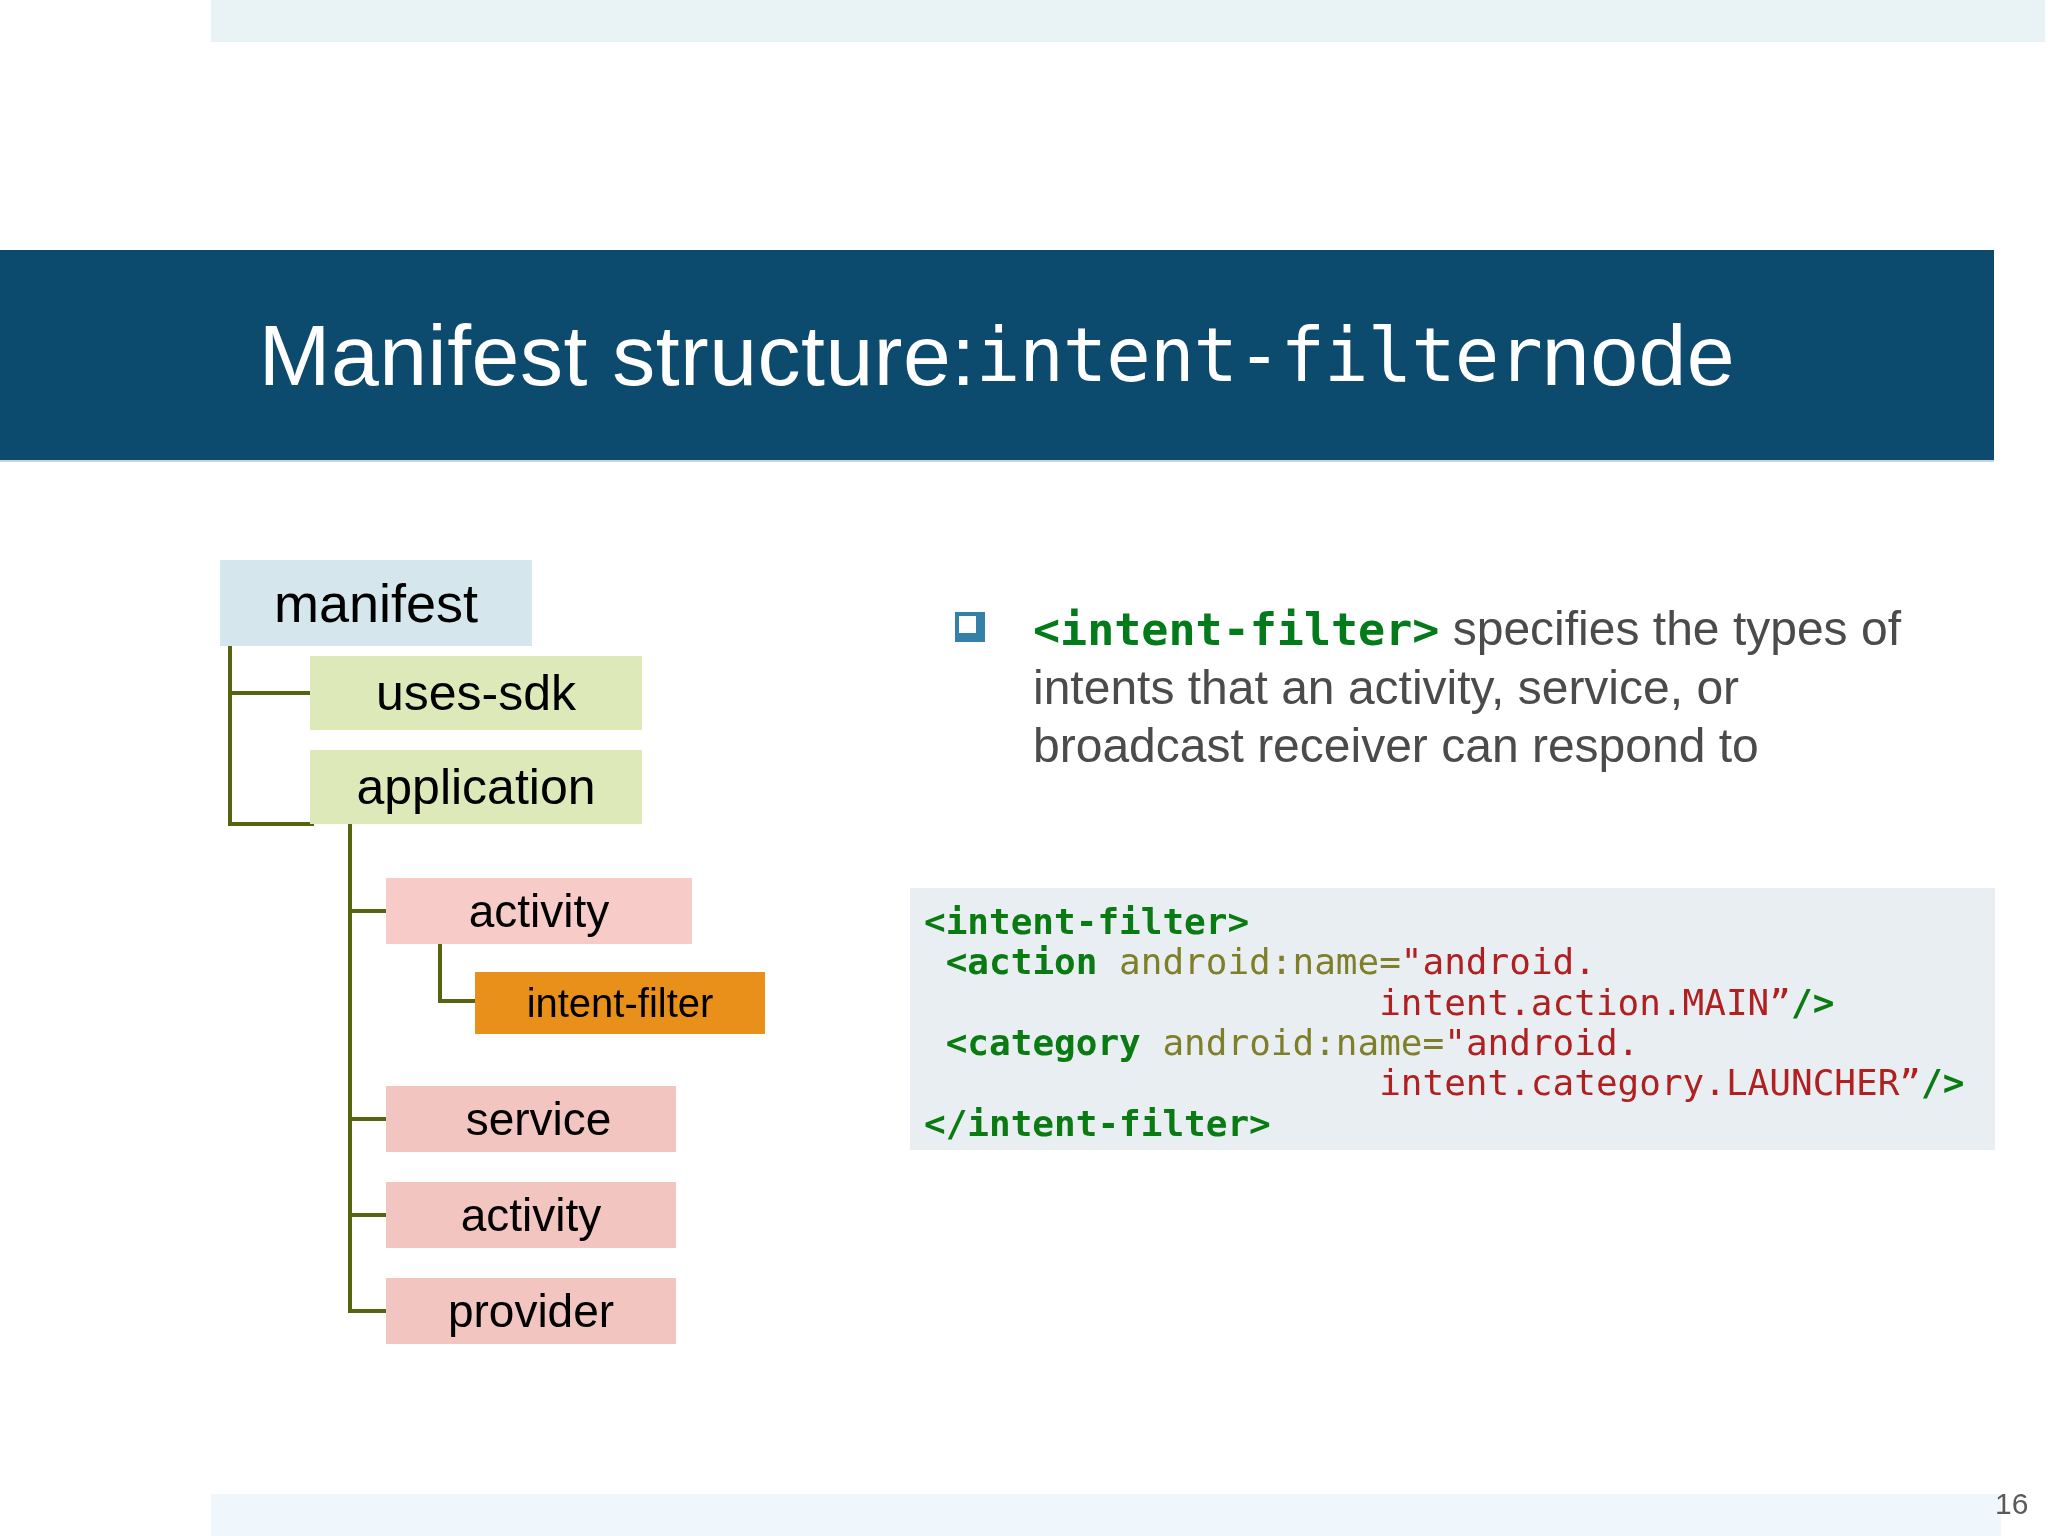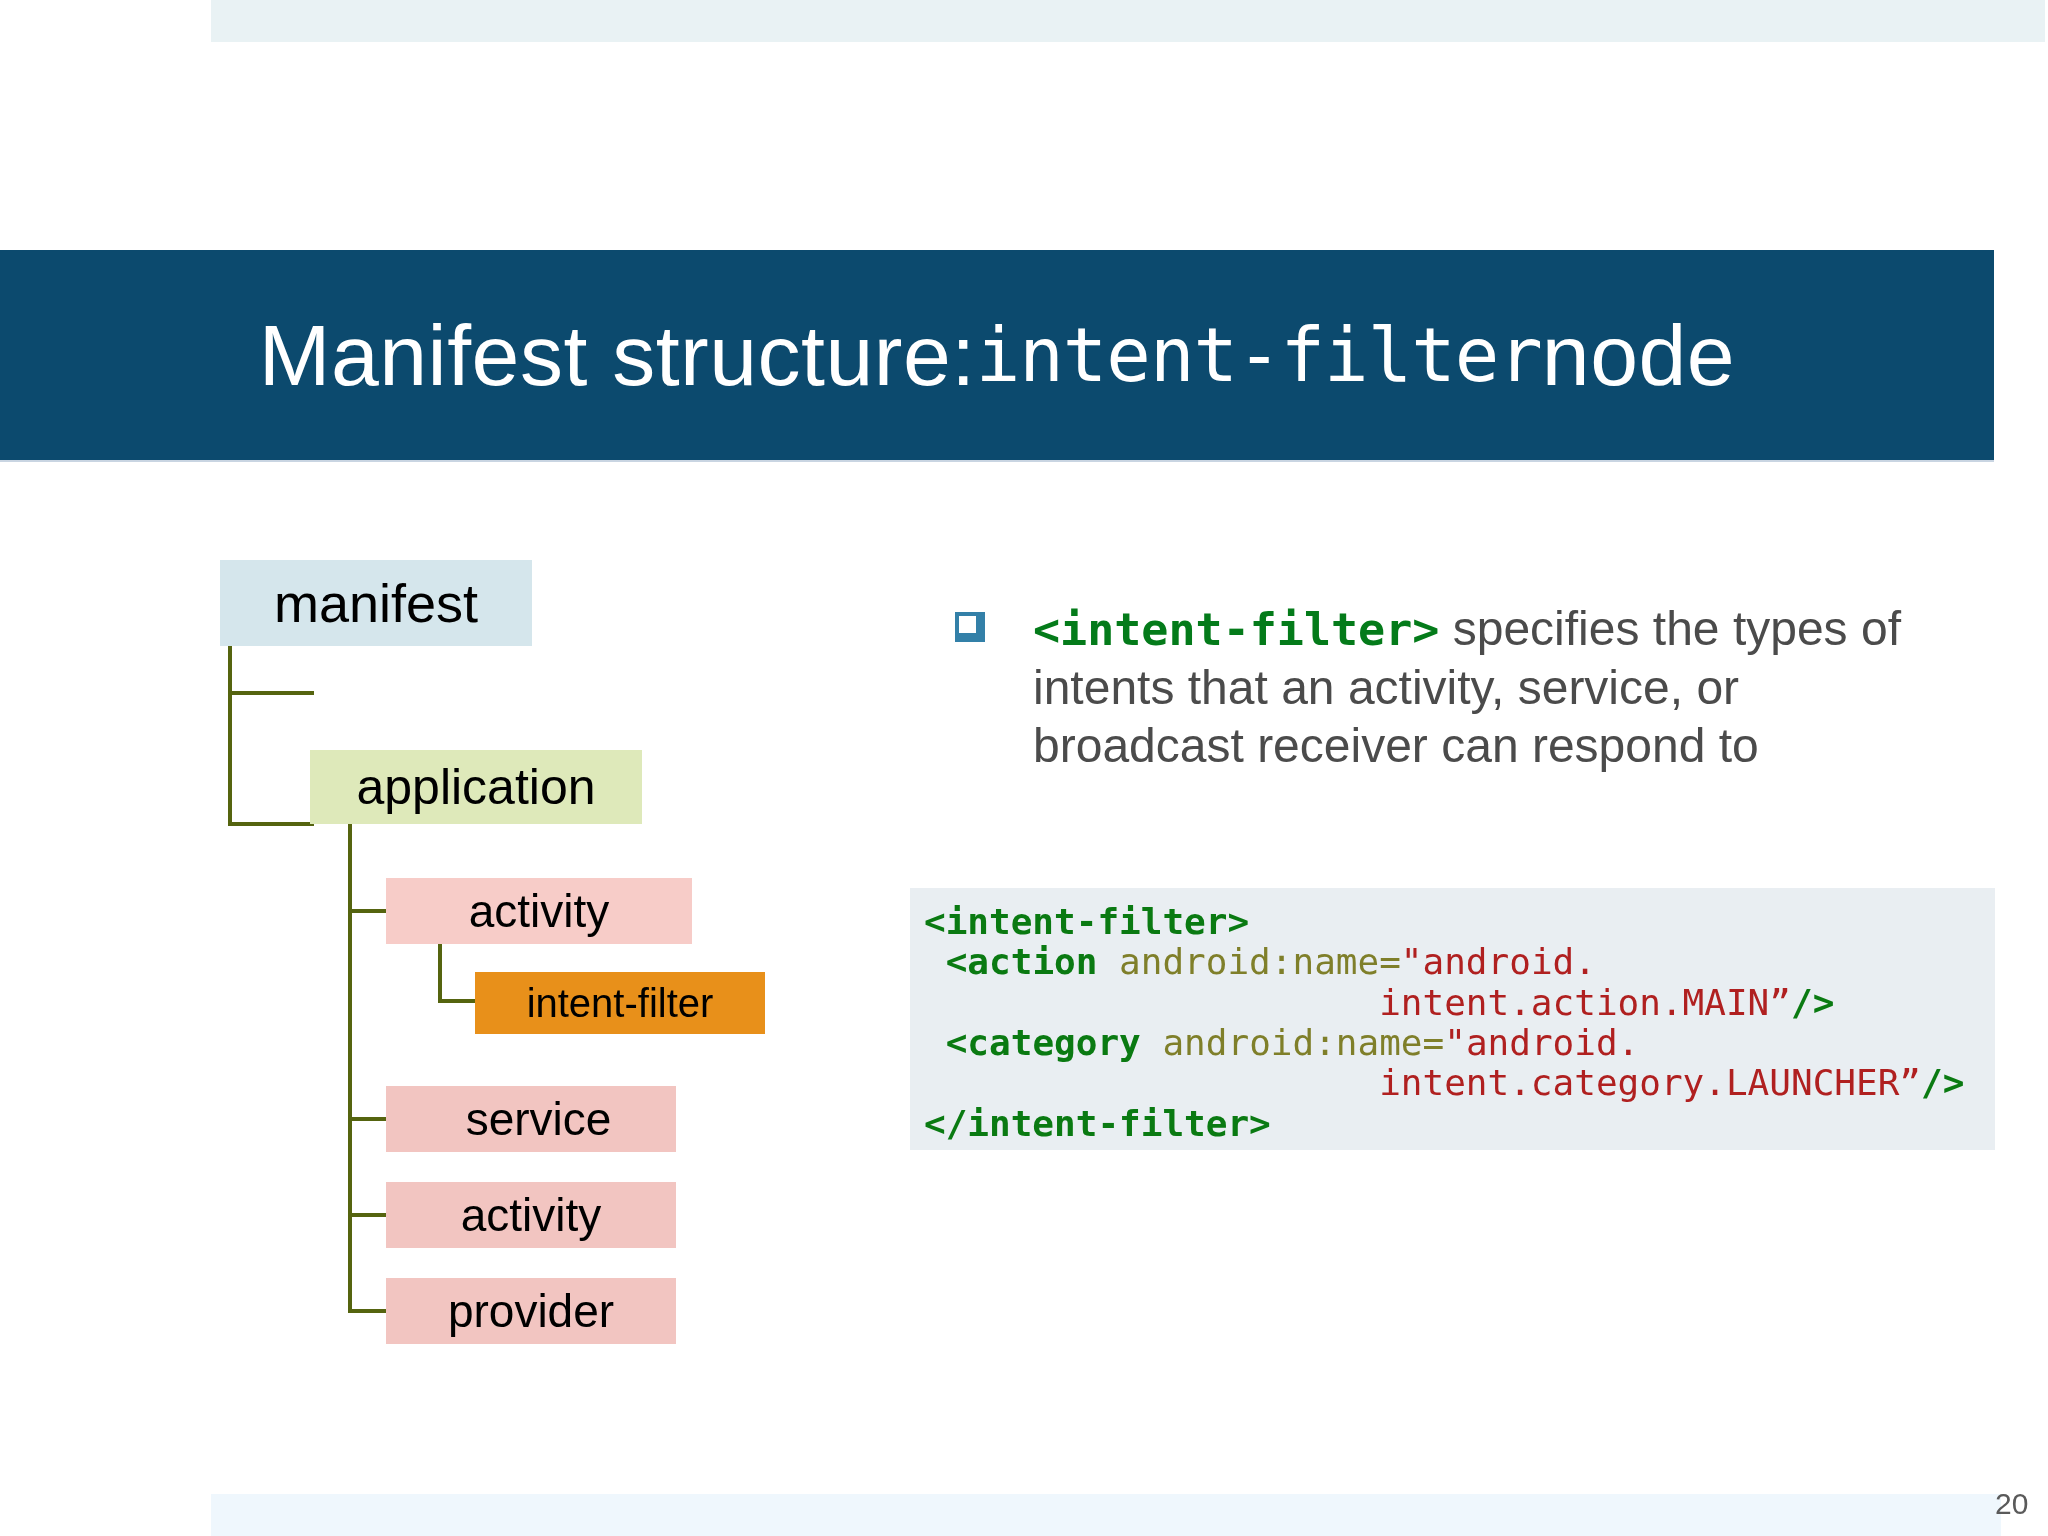--- a/index.html
+++ b/index.html
@@ -188,20 +188,21 @@
   <div class="connector" style="left:348px; top:284px; width:4px; height:488px;"></div>
   <div class="connector" style="left:348px; top:369px; width:42px; height:4px;"></div>
   <div class="connector" style="left:348px; top:577px; width:42px; height:4px;"></div>
   <div class="connector" style="left:348px; top:673px; width:42px; height:4px;"></div>
   <div class="connector" style="left:348px; top:769px; width:42px; height:4px;"></div>
 
   <div class="connector" style="left:438px; top:404px; width:4px; height:59px;"></div>
   <div class="connector" style="left:438px; top:459px; width:42px; height:4px;"></div>
 
   <div class="node manifest">manifest</div>
+  <div class="node usessdk">uses-sdk</div>
   <div class="node application">application</div>
   <div class="node activity">activity</div>
   <div class="node intentfilter">intent-filter</div>
   <div class="node service">service</div>
   <div class="node provider">activity</div>
   <div class="node receiver">provider</div>
 </div>
 
 <div class="bullet-block">
   <span class="bullet-marker"></span>
@@ -210,13 +211,13 @@
 
 <div class="code-block"><span class="tag">&lt;intent-filter&gt;</span>
  <span class="tag">&lt;action</span><span class="attr"> android:name=</span><span class="val">"android.</span>
                      <span class="val">intent.action.MAIN”</span><span class="tag">/&gt;</span>
  <span class="tag">&lt;category</span><span class="attr"> android:name=</span><span class="val">"android.</span>
                      <span class="val">intent.category.LAUNCHER”</span><span class="tag">/&gt;</span>
 <span class="tag">&lt;/intent-filter&gt;</span></div>
 
 <div class="bottom-strip"></div>
 
-<div class="page-number">20</div>
+<div class="page-number">16</div>
 
 </body></html>

